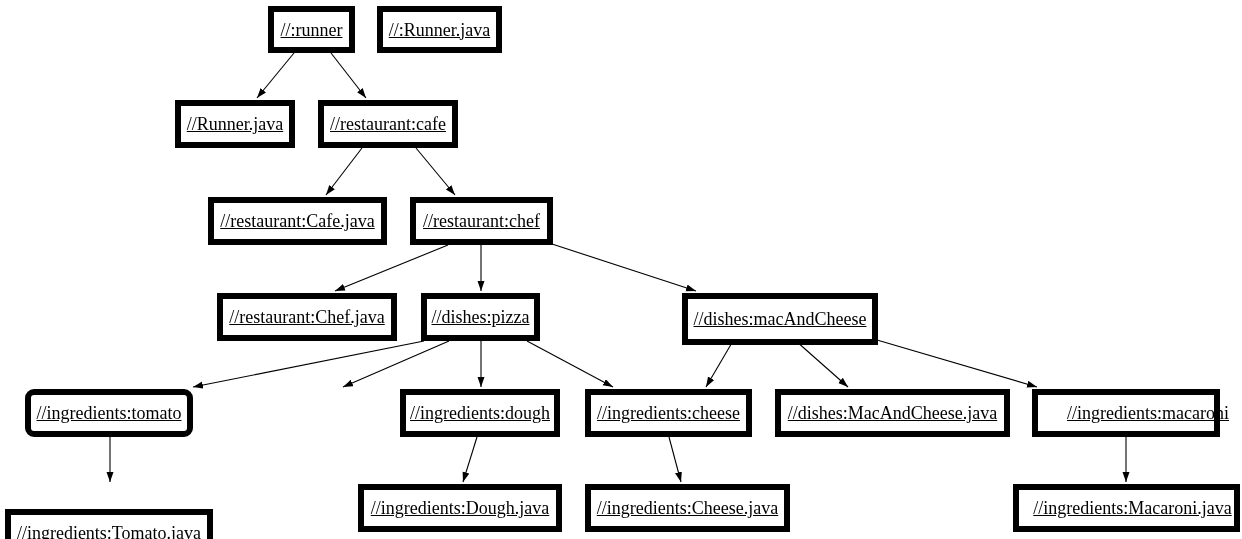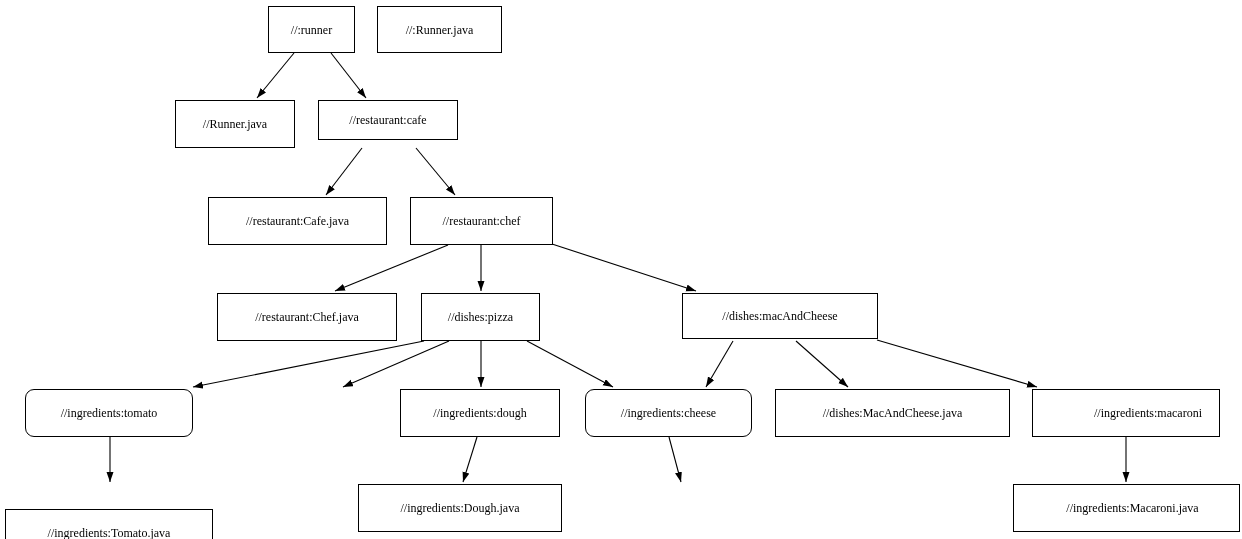--- a/index.html
+++ b/index.html
@@ -18,29 +18,30 @@
   .edges {
     position: absolute;
     left: 0;
     top: 0;
     width: 1242px;
     height: 539px;
   }
   .node {
     position: absolute;
     box-sizing: border-box;
-    border: 1px solid #f9a8d4;
+    border: 6px solid #f9a8d4;
     background: #ffffff;
     color: #000000;
     display: flex;
     align-items: center;
     justify-content: center;
-    font-size: 12px;
+    font-size: 18px;
     line-height: 1;
     white-space: nowrap;
+    text-decoration: underline;
   }
   .edge-line {
     stroke: #000000;
     stroke-width: 1.1;
     fill: none;
   }
 </style>
 </head>
 <body>
 
@@ -66,27 +67,28 @@
       <line x1="796" y1="341" x2="848" y2="387" class="edge-line" stroke="#000000" marker-end="url(#arrowhead)"></line>
       <line x1="877" y1="340" x2="1037" y2="387" class="edge-line" stroke="#000000" marker-end="url(#arrowhead)"></line>
       <line x1="110" y1="437" x2="110" y2="482" class="edge-line" stroke="#000000" marker-end="url(#arrowhead)"></line>
       <line x1="477" y1="437" x2="463" y2="482" class="edge-line" stroke="#000000" marker-end="url(#arrowhead)"></line>
       <line x1="669" y1="437" x2="681" y2="482" class="edge-line" stroke="#000000" marker-end="url(#arrowhead)"></line>
       <line x1="1126" y1="437" x2="1126" y2="482" class="edge-line" stroke="#000000" marker-end="url(#arrowhead)"></line>
     </svg>
 <div class="node" style="left: 268px; top: 6px; width: 87px; height: 47px; background: rgb(255, 255, 255); border-color: rgb(0, 0, 0); color: rgb(0, 0, 0);">//:runner</div>
     <div class="node" style="left: 377px; top: 6px; width: 125px; height: 47px; background: rgb(255, 255, 255); border-color: rgb(0, 0, 0); color: rgb(0, 0, 0);">//:Runner.java</div>
     <div class="node" style="left: 175px; top: 100px; width: 120px; height: 48px; background: rgb(255, 255, 255); border-color: rgb(0, 0, 0); color: rgb(0, 0, 0);">//Runner.java</div>
-    <div class="node" style="left: 318px; top: 100px; width: 140px; height: 40px; background: rgb(255, 255, 255); border-color: rgb(0, 0, 0); color: rgb(0, 0, 0);">//restaurant:cafe</div>
+    <div class="node" style="left: 318px; top: 100px; width: 140px; height: 48px; background: rgb(255, 255, 255); border-color: rgb(0, 0, 0); color: rgb(0, 0, 0);">//restaurant:cafe</div>
     <div class="node" style="left: 208px; top: 197px; width: 179px; height: 48px; background: rgb(255, 255, 255); border-color: rgb(0, 0, 0); color: rgb(0, 0, 0);">//restaurant:Cafe.java</div>
     <div class="node" style="left: 410px; top: 197px; width: 143px; height: 48px; background: rgb(255, 255, 255); border-color: rgb(0, 0, 0); color: rgb(0, 0, 0);">//restaurant:chef</div>
     <div class="node" style="left: 217px; top: 293px; width: 180px; height: 48px; background: rgb(255, 255, 255); border-color: rgb(0, 0, 0); color: rgb(0, 0, 0);">//restaurant:Chef.java</div>
     <div class="node" style="left: 421px; top: 293px; width: 119px; height: 48px; background: rgb(255, 255, 255); border-color: rgb(0, 0, 0); color: rgb(0, 0, 0);">//dishes:pizza</div>
-    <div class="node" style="left: 682px; top: 293px; width: 196px; height: 46px; background: rgb(255, 255, 255); border-color: rgb(0, 0, 0); color: rgb(0, 0, 0);">//dishes:macAndCheese</div>
+    <div class="node" style="left: 682px; top: 293px; width: 196px; height: 52px; background: rgb(255, 255, 255); border-color: rgb(0, 0, 0); color: rgb(0, 0, 0);">//dishes:macAndCheese</div>
     <div class="node" style="left: 25px; top: 389px; width: 168px; height: 48px; background: rgb(255, 255, 255); border-color: rgb(0, 0, 0); color: rgb(0, 0, 0); border-radius: 9px;">//ingredients:tomato</div>
     <div class="node" style="left: 400px; top: 389px; width: 160px; height: 48px; background: rgb(255, 255, 255); border-color: rgb(0, 0, 0); color: rgb(0, 0, 0);">//ingredients:dough</div>
-    <div class="node" style="left: 585px; top: 389px; width: 167px; height: 48px; background: rgb(255, 255, 255); border-color: rgb(0, 0, 0); color: rgb(0, 0, 0); border-radius: 9px;">//ingredients:cheese</div>
+    <div class="node" style="left: 585px; top: 389px; width: 167px; height: 48px; background: rgb(255, 255, 255); border-color: rgb(0, 0, 0); color: rgb(0, 0, 0);">//ingredients:cheese</div>
     <div class="node" style="left: 775px; top: 389px; width: 235px; height: 48px; background: rgb(255, 255, 255); border-color: rgb(0, 0, 0); color: rgb(0, 0, 0);">//dishes:MacAndCheese.java</div>
     <div class="node" style="left: 1032px; top: 389px; width: 188px; height: 48px; background: rgb(255, 255, 255); border-color: rgb(0, 0, 0); color: rgb(0, 0, 0); padding-left: 44px;">//ingredients:macaroni</div>
     <div class="node" style="left: 5px; top: 509px; width: 208px; height: 48px; background: rgb(255, 255, 255); border-color: rgb(0, 0, 0); color: rgb(0, 0, 0);">//ingredients:Tomato.java</div>
     <div class="node" style="left: 358px; top: 484px; width: 204px; height: 48px; background: rgb(255, 255, 255); border-color: rgb(0, 0, 0); color: rgb(0, 0, 0);">//ingredients:Dough.java</div>
+    <div class="node" style="left: 585px; top: 484px; width: 205px; height: 48px; background: rgb(255, 255, 255); border-color: rgb(0, 0, 0); color: rgb(0, 0, 0);">//ingredients:Cheese.java</div>
     <div class="node" style="left: 1013px; top: 484px; width: 227px; height: 48px; background: rgb(255, 255, 255); border-color: rgb(0, 0, 0); color: rgb(0, 0, 0); padding-left: 12px;">//ingredients:Macaroni.java</div>
   </div>
 
 </body></html>

